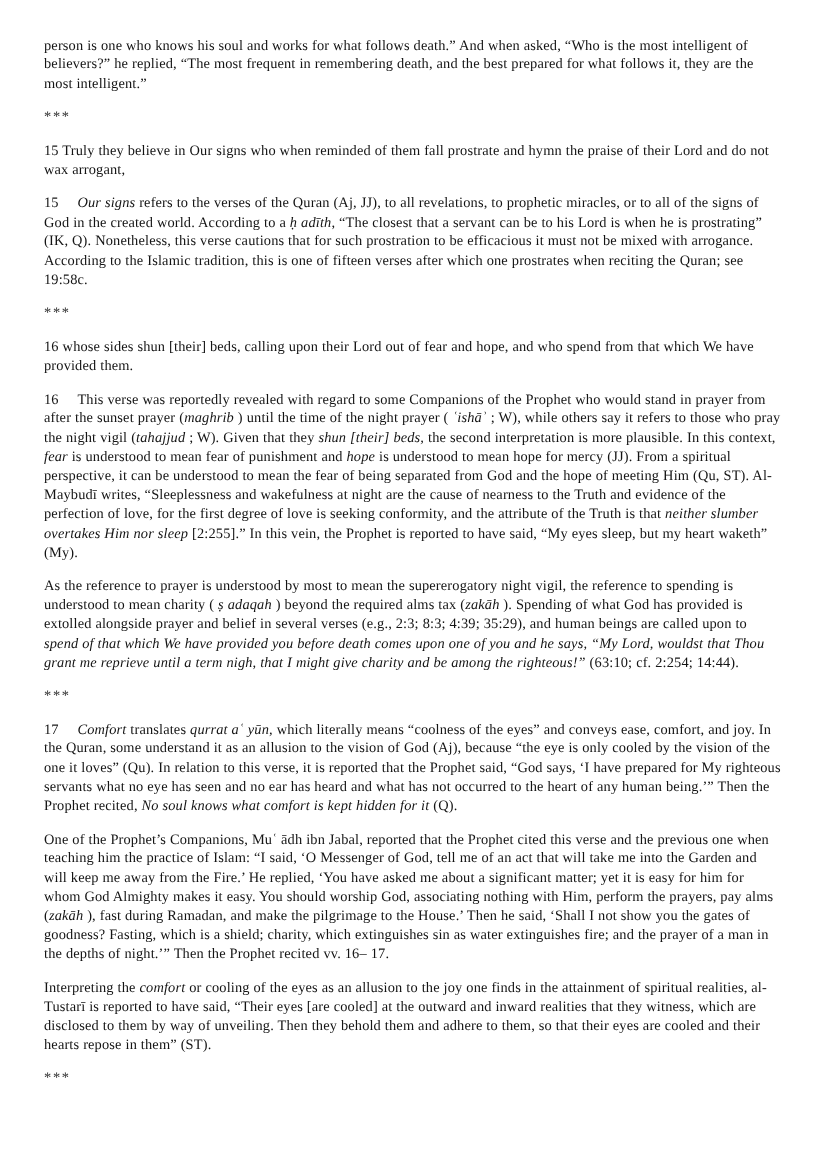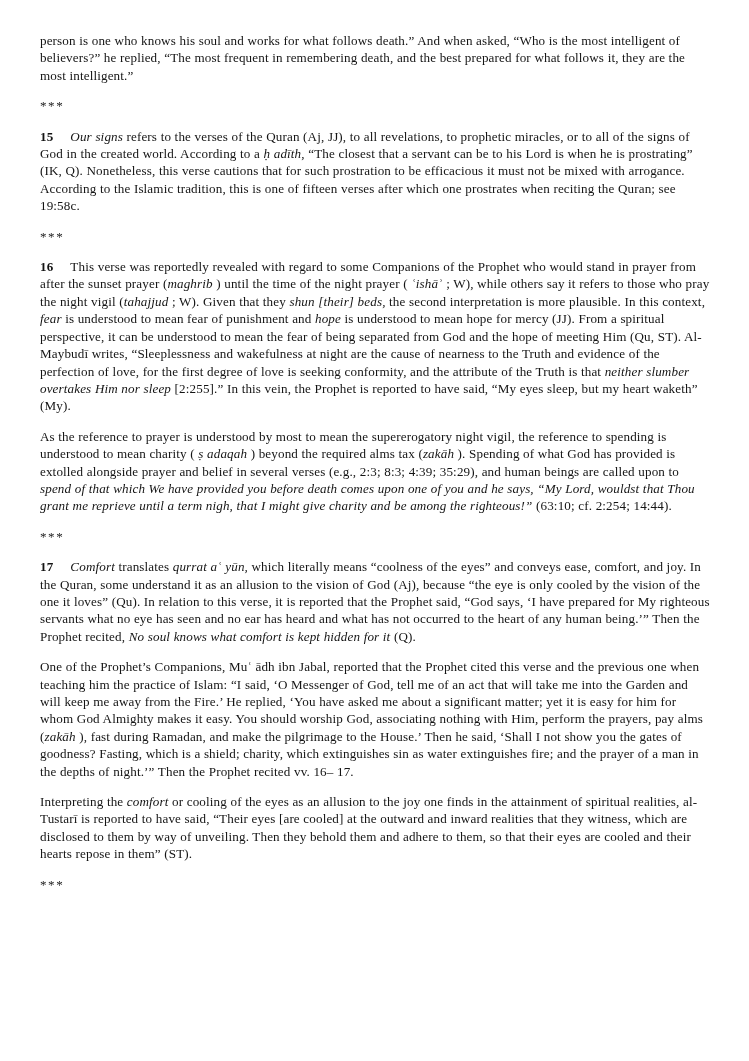--- a/index.html
+++ b/index.html
@@ -34,36 +34,37 @@
   }
   .sep {
     font-size: 13.1px;
     line-height: 17.4px;
     margin: 0 0 13px 0;
     letter-spacing: 0.12em;
     color: #222;
   }
   .vnum {
     display: inline;
-    font-weight: bold;
   }
   .gap {
     display: inline-block;
     width: 17px;
   }
   i, em { font-style: italic; }
 </style>
 </head>
 <body>
 
 <div id="page">
     <p class="para">person is one who knows his soul and works for what follows death.” And when asked, “Who is the most intelligent of believers?” he replied, “The most frequent in remembering death, and the best prepared for what follows it, they are the most intelligent.”</p>
     <p class="sep">***</p>
+    <p class="para">15 Truly they believe in Our signs who when reminded of them fall prostrate and hymn the praise of their Lord and do not wax arrogant,</p>
     <p class="para"><span class="vnum">15</span><span class="gap"></span><i>Our signs</i><span> refers to the verses of the Quran (Aj, JJ), to all revelations, to prophetic miracles, or to all of the signs of God in the created world. According to a </span><i>ḥ adīth</i><span>, “The closest that a servant can be to his Lord is when he is prostrating” (IK, Q). Nonetheless, this verse cautions that for such prostration to be efficacious it must not be mixed with arrogance. According to the Islamic tradition, this is one of fifteen verses after which one prostrates when reciting the Quran; see 19:58c.</span></p>
     <p class="sep">***</p>
+    <p class="para">16 whose sides shun [their] beds, calling upon their Lord out of fear and hope, and who spend from that which We have provided them.</p>
     <p class="para"><span class="vnum">16</span><span class="gap"></span><span>This verse was reportedly revealed with regard to some Companions of the Prophet who would stand in prayer from after the sunset prayer (</span><i>maghrib</i><span> ) until the time of the night prayer ( </span><i>ʿishāʾ</i><span> ; W), while others say it refers to those who pray the night vigil (</span><i>tahajjud</i><span> ; W). Given that they </span><i>shun [their] beds,</i><span> the second interpretation is more plausible. In this context, </span><i>fear</i><span> is understood to mean fear of punishment and </span><i>hope</i><span> is understood to mean hope for mercy (JJ). From a spiritual perspective, it can be understood to mean the fear of being separated from God and the hope of meeting Him (Qu, ST). Al-Maybudī writes, “Sleeplessness and wakefulness at night are the cause of nearness to the Truth and evidence of the perfection of love, for the first degree of love is seeking conformity, and the attribute of the Truth is that </span><i>neither slumber overtakes Him nor sleep</i><span> [2:255].” In this vein, the Prophet is reported to have said, “My eyes sleep, but my heart waketh” (My).</span></p>
     <p class="para"><span>As the reference to prayer is understood by most to mean the supererogatory night vigil, the reference to spending is understood to mean charity ( </span><i>ṣ adaqah</i><span> ) beyond the required alms tax (</span><i>zakāh</i><span> ). Spending of what God has provided is extolled alongside prayer and belief in several verses (e.g., 2:3; 8:3; 4:39; 35:29), and human beings are called upon to </span><i>spend of that which We have provided you before death comes upon one of you and he says, “My Lord, wouldst that Thou grant me reprieve until a term nigh, that I might give charity and be among the righteous!”</i><span> (63:10; cf. 2:254; 14:44).</span></p>
     <p class="sep">***</p>
     <p class="para"><span class="vnum">17</span><span class="gap"></span><i>Comfort</i><span> translates </span><i>qurrat aʿ yūn,</i><span> which literally means “coolness of the eyes” and conveys ease, comfort, and joy. In the Quran, some understand it as an allusion to the vision of God (Aj), because “the eye is only cooled by the vision of the one it loves” (Qu). In relation to this verse, it is reported that the Prophet said, “God says, ‘I have prepared for My righteous servants what no eye has seen and no ear has heard and what has not occurred to the heart of any human being.’” Then the Prophet recited, </span><i>No soul knows what comfort is kept hidden for it</i><span> (Q).</span></p>
     <p class="para"><span>One of the Prophet’s Companions, Muʿ ādh ibn Jabal, reported that the Prophet cited this verse and the previous one when teaching him the practice of Islam: “I said, ‘O Messenger of God, tell me of an act that will take me into the Garden and will keep me away from the Fire.’ He replied, ‘You have asked me about a significant matter; yet it is easy for him for whom God Almighty makes it easy. You should worship God, associating nothing with Him, perform the prayers, pay alms (</span><i>zakāh</i><span> ), fast during Ramadan, and make the pilgrimage to the House.’ Then he said, ‘Shall I not show you the gates of goodness? Fasting, which is a shield; charity, which extinguishes sin as water extinguishes fire; and the prayer of a man in the depths of night.’” Then the Prophet recited vv. 16– 17.</span></p>
     <p class="para"><span>Interpreting the </span><i>comfort</i><span> or cooling of the eyes as an allusion to the joy one finds in the attainment of spiritual realities, al-Tustarī is reported to have said, “Their eyes [are cooled] at the outward and inward realities that they witness, which are disclosed to them by way of unveiling. Then they behold them and adhere to them, so that their eyes are cooled and their hearts repose in them” (ST).</span></p>
     <p class="sep">***</p>
   </div>
 
 </body></html>

